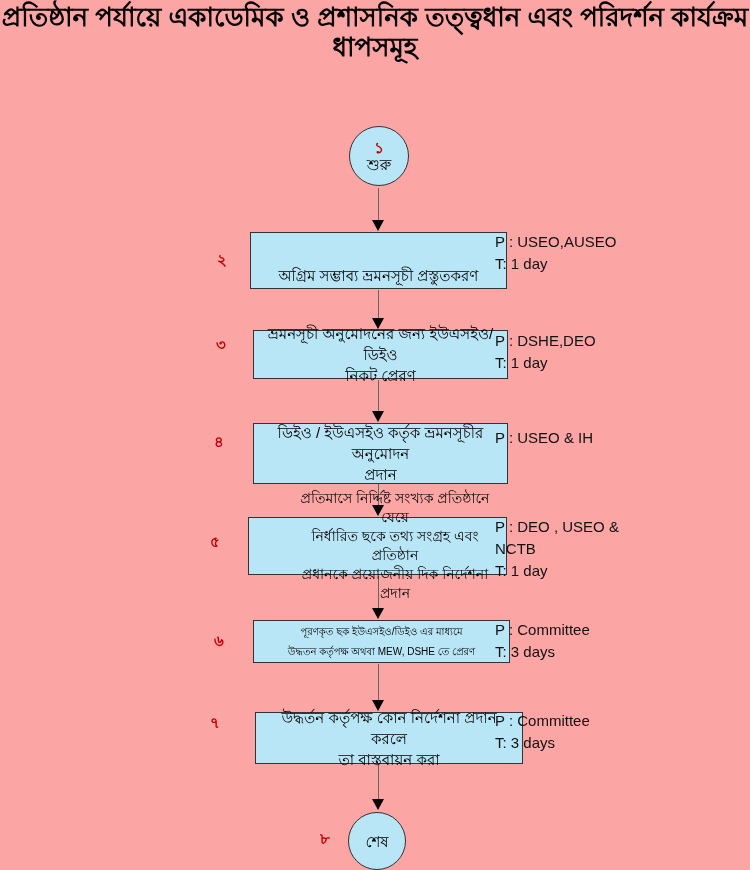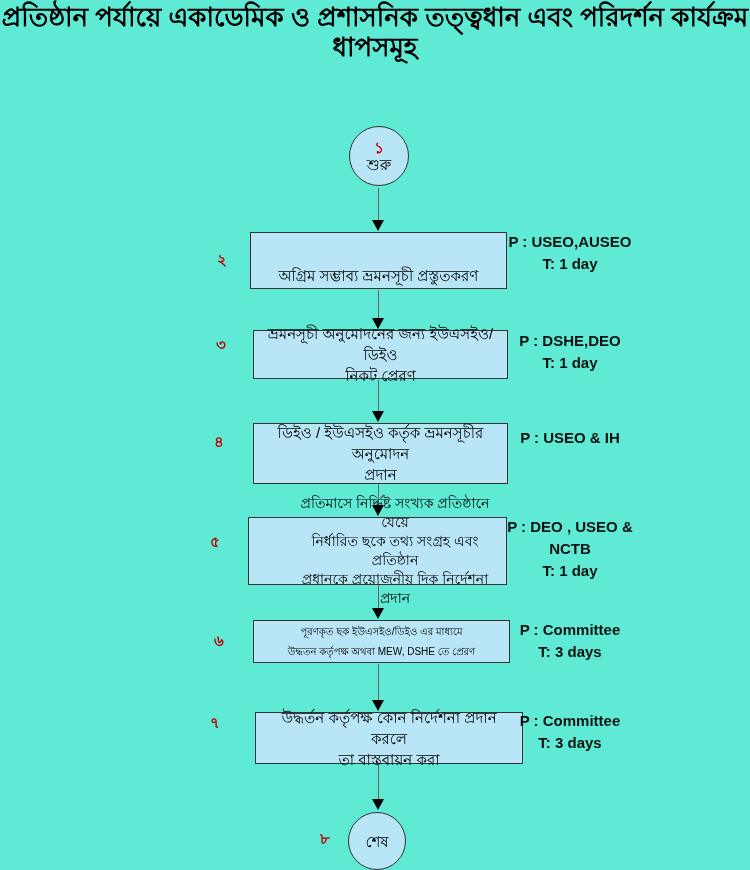--- a/index.html
+++ b/index.html
@@ -1,43 +1,43 @@
 <!DOCTYPE html>
 <html><head>
 <meta charset="utf-8">
 <style>
   html,body{margin:0;padding:0;background:#ffffff;}
-  .page{position:relative;width:750px;height:870px;background:#5eead4;overflow:hidden;
+  .page{position:relative;width:750px;height:870px;background:#fca5a5;overflow:hidden;
         font-family:"Liberation Sans", sans-serif;color:#000;}
   .title{position:absolute;top:2px;left:0;width:750px;text-align:center;
          font-weight:bold;font-size:26px;line-height:30px;color:#000;}
   .node{position:absolute;background:#b9e6f7;border:1px solid #333;
         display:flex;flex-direction:column;align-items:center;justify-content:center;
         text-align:center;font-size:15px;color:#000;box-sizing:border-box;}
   .circle{border-radius:50%;line-height:17px;}
   .start{left:349px;top:126px;width:60px;height:60px;}
   .end{left:348px;top:812px;width:58px;height:58px;}
   .box{line-height:21px;padding:2px 6px;}
   .box-s2{left:250px;top:232px;width:257px;height:57px;justify-content:flex-end;}
   .box-s3{left:253px;top:330px;width:255px;height:49px;}
   .box-s4{left:253px;top:423px;width:255px;height:61px;}
-  .box-s5{left:248px;top:517px;width:259px;height:68px;font-size:14px;line-height:19px;padding-left:41px;}
+  .box-s5{left:248px;top:517px;width:259px;height:58px;font-size:14px;line-height:19px;padding-left:41px;}
   .box-s6{left:253px;top:620px;width:257px;height:43px;line-height:20px;font-size:10px;}
   .box-s7{left:255px;top:712px;width:268px;height:52px;}
   .stepnum{position:absolute;color:#c00000;font-weight:bold;font-size:15px;line-height:15px;}
   .n1{color:#c00000;font-weight:bold;}
   .n2{left:217px;top:252px;}
   .n3{left:216px;top:337px;}
   .n4{left:214px;top:434px;}
   .n5{left:210px;top:534px;}
   .n6{left:214px;top:633px;}
   .n7{left:210px;top:715px;}
   .n8{left:320px;top:831px;}
-  .annot{position:absolute;left:495px;width:150px;text-align:center;
-         font-size:15px;line-height:22px;color:#111;font-weight:bold;}
+  .annot{position:absolute;left:495px;width:150px;
+         font-size:15px;line-height:22px;color:#111;}
   .a2{top:231px;} .a3{top:330px;} .a4{top:427px;}
   .a5{top:516px;} .a6{top:619px;} .a7{top:710px;}
   .connector{position:absolute;left:378px;width:1px;background:#666;}
   .c1{top:188px;height:32px;} .c2{top:290px;height:28px;}
   .c3{top:380px;height:31px;} .c4{top:472px;height:33px;}
   .c5{top:576px;height:32px;} .c6{top:664px;height:36px;}
   .c7{top:765px;height:34px;}
   .arrowhead{position:absolute;left:372px;width:0;height:0;
              border-left:6px solid transparent;border-right:6px solid transparent;
              border-top:11px solid #000;}

